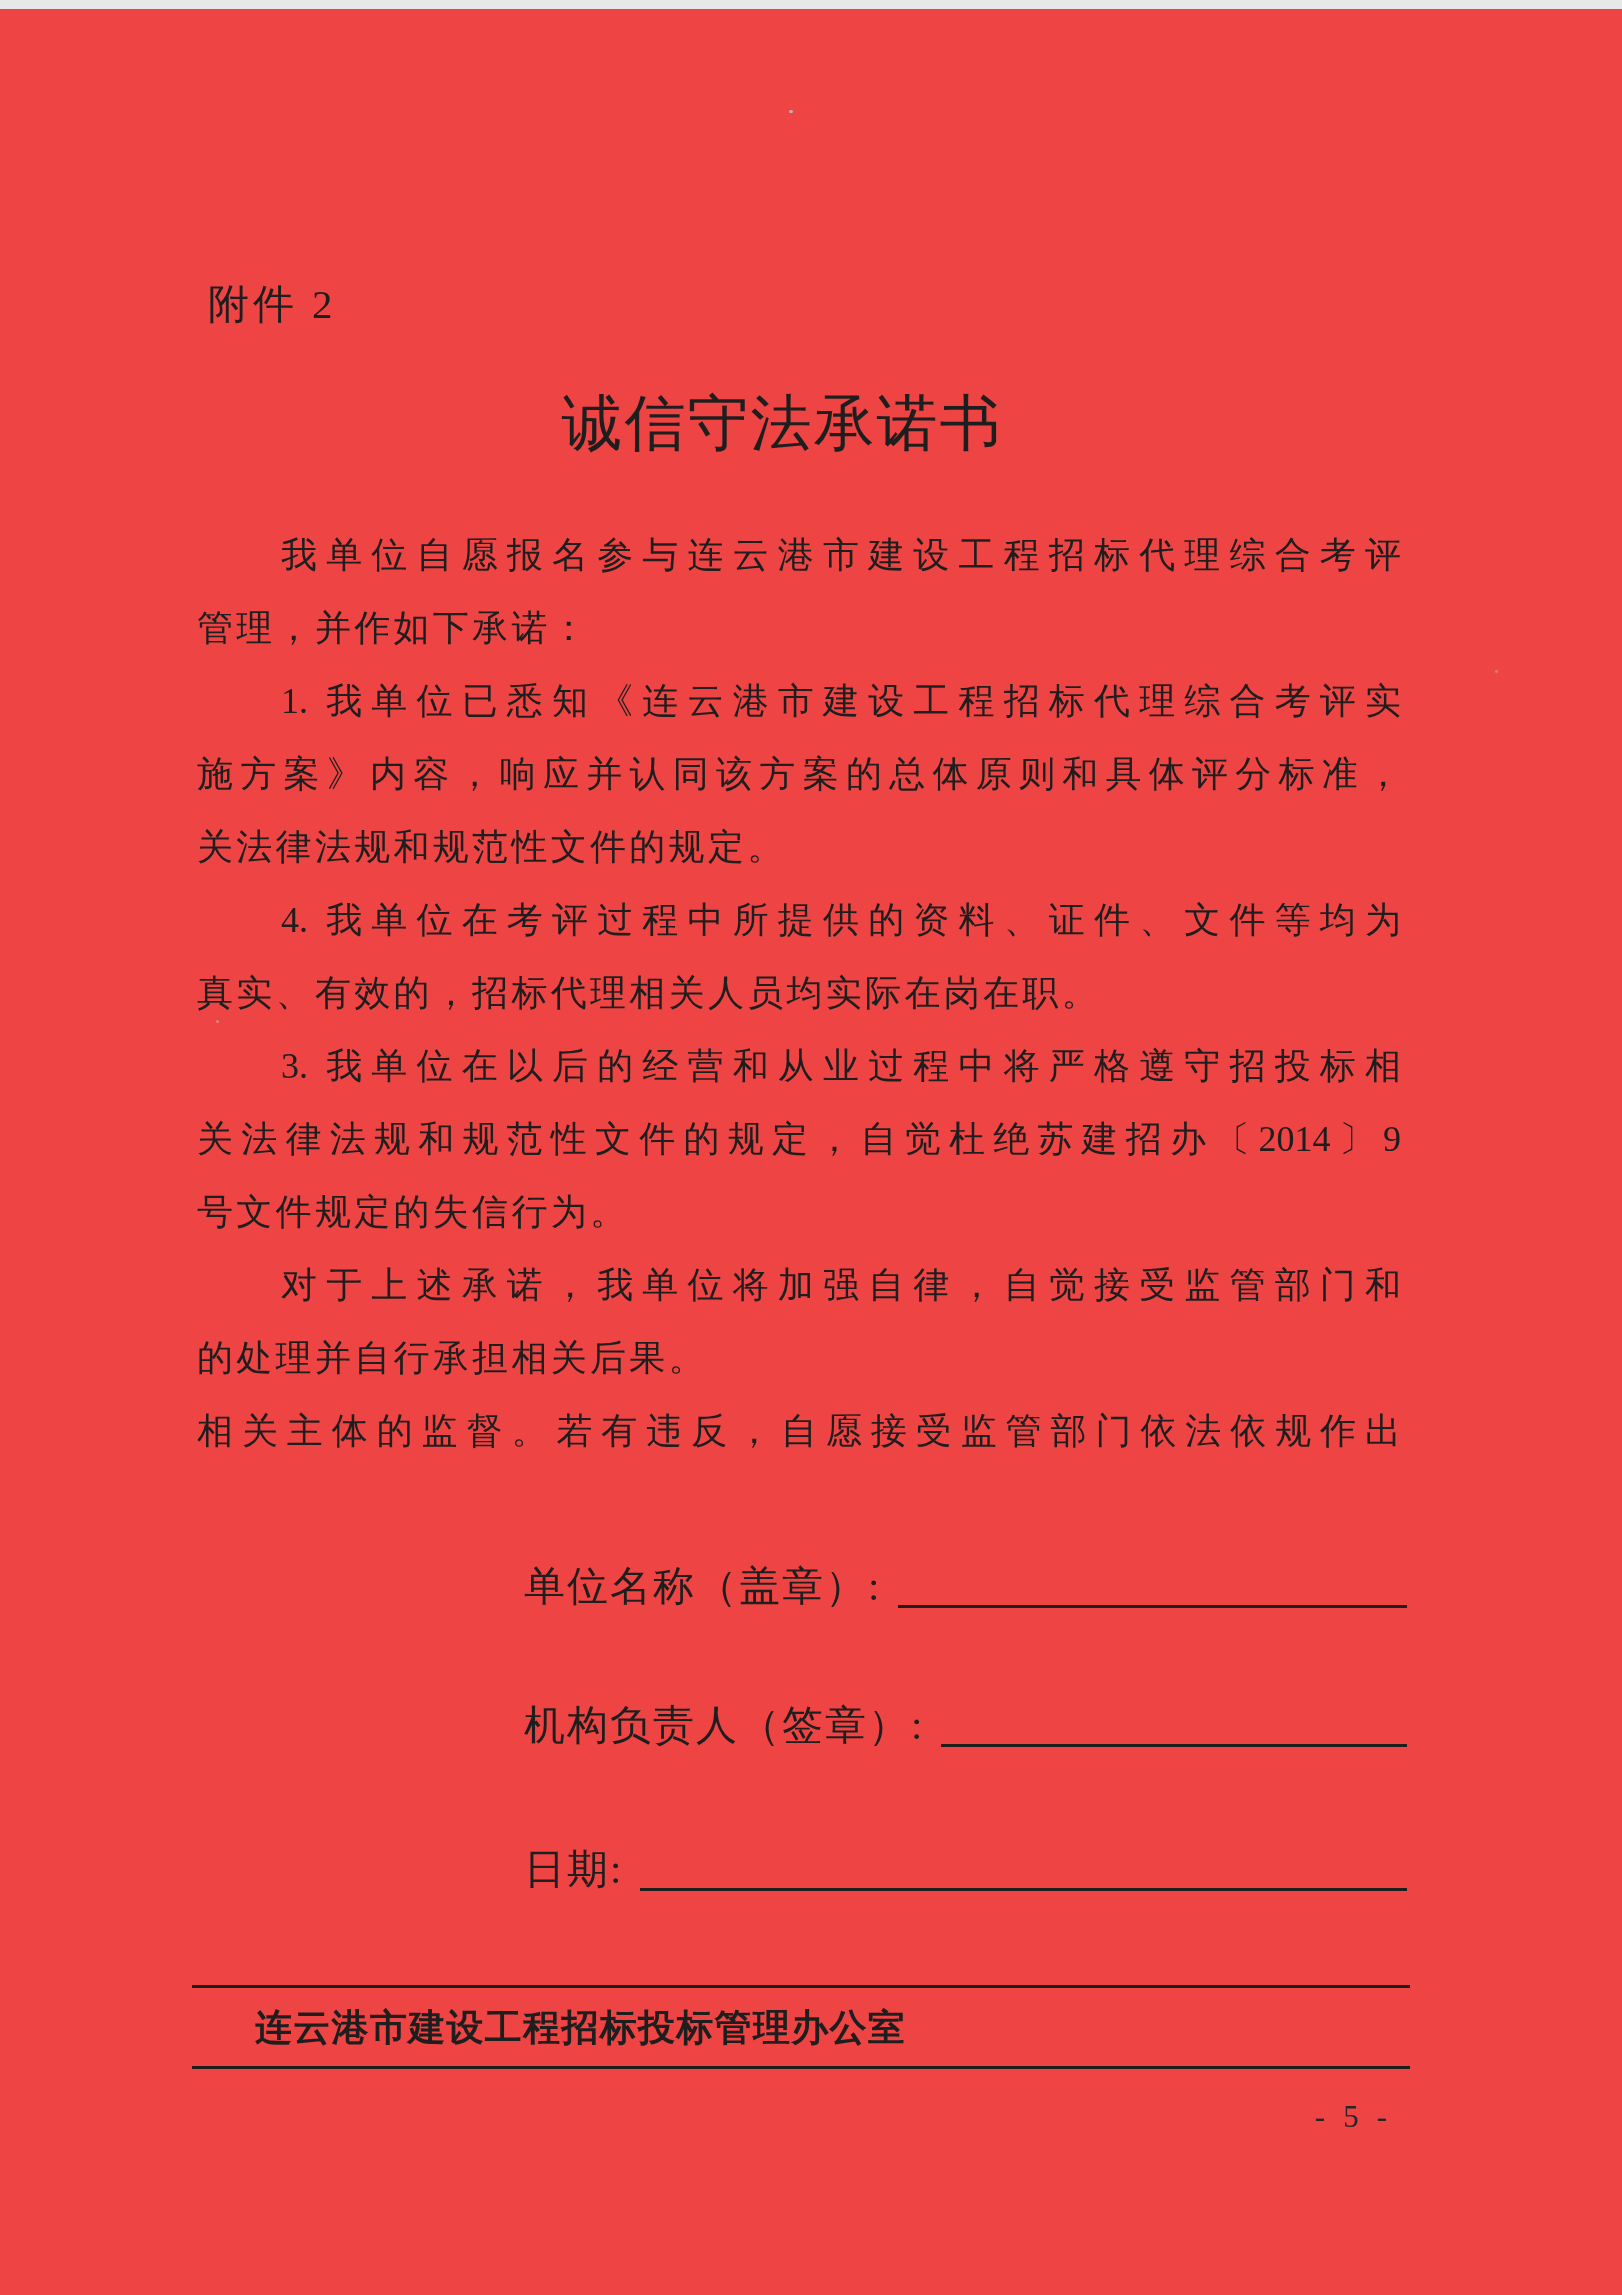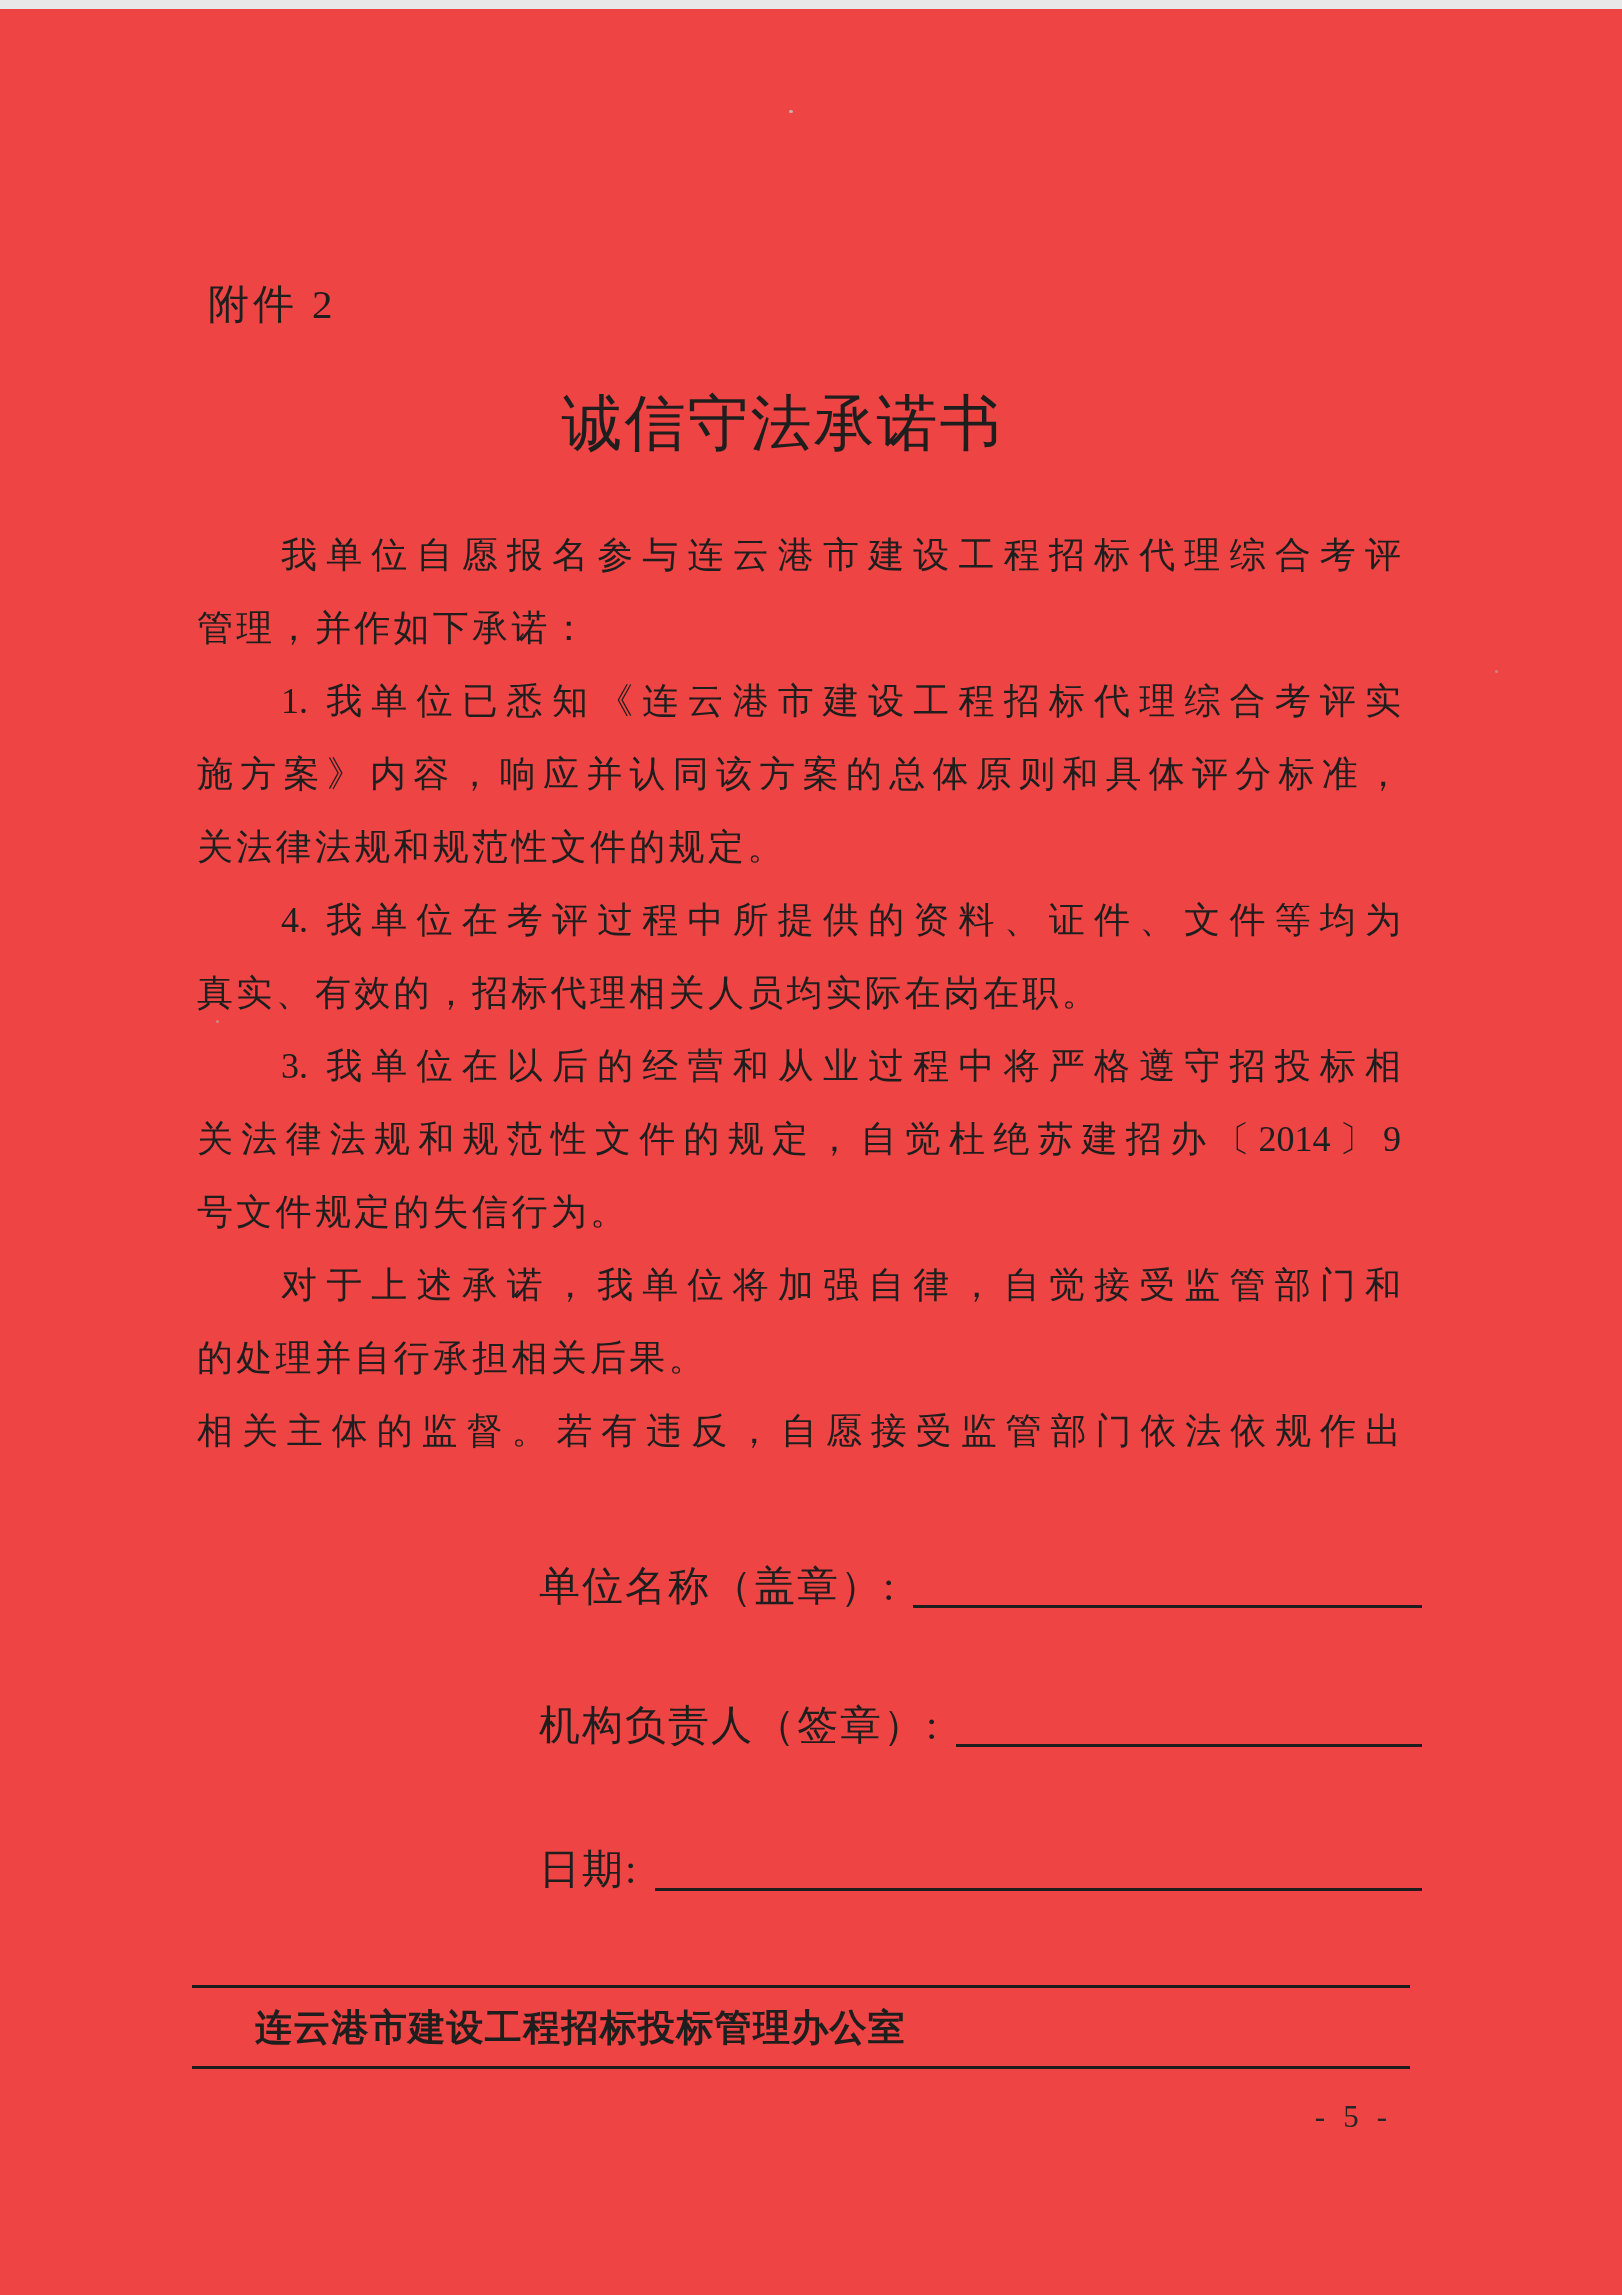--- a/index.html
+++ b/index.html
@@ -38,21 +38,21 @@
     white-space:nowrap;letter-spacing:3.3px;
   }
   .line.just{
     white-space:normal;
     text-align:justify;text-align-last:justify;
     letter-spacing:0;
   }
   .line.ind{text-indent:84px;}
 
   .sigrow{
-    position:absolute;left:539px;width:883px;
+    position:absolute;left:524px;width:883px;
     display:flex;align-items:flex-end;
     font-size:41px;line-height:50px;letter-spacing:2px;
   }
   .sigrow.r1{top:1552px;}
   .sigrow.r2{top:1691px;}
   .sigrow.r3{top:1835px;}
   .siglabel{white-space:nowrap;}
   .sigline{
     flex:1;margin-left:17px;margin-bottom:2.6px;
     border-bottom:3.3px solid #1e1e1e;height:39px;

